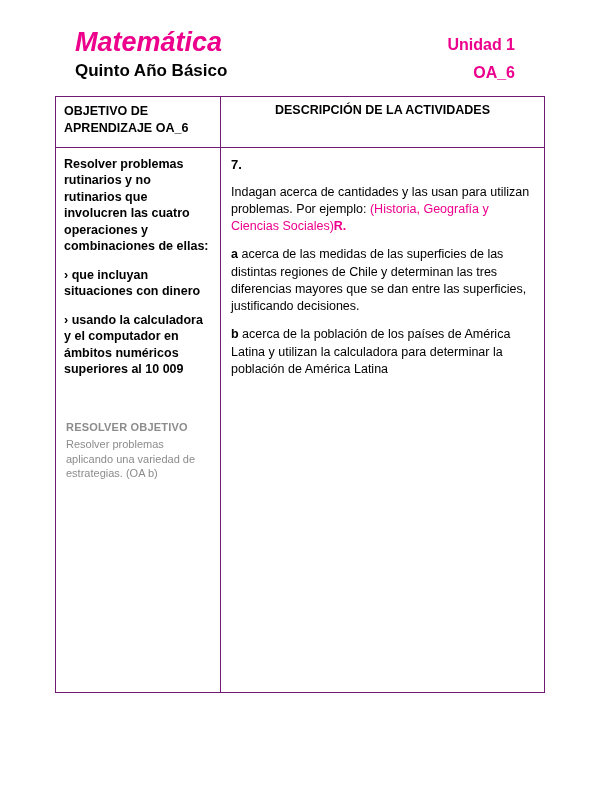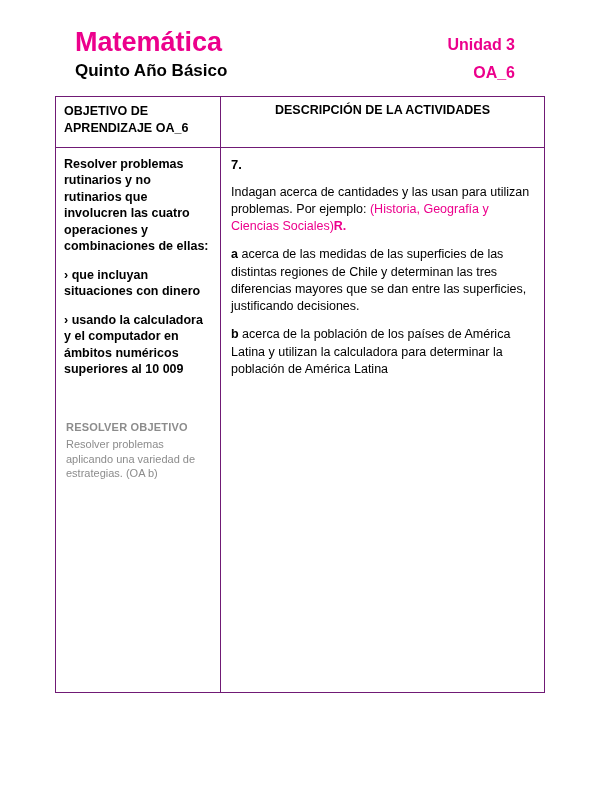--- a/index.html
+++ b/index.html
@@ -7,21 +7,21 @@
   body {
     width: 600px; height: 800px;
     font-family: "Liberation Sans", sans-serif;
     color: #000;
     position: relative;
   }
   .page { width: 600px; height: 800px; position: relative; overflow: hidden; }
 
   
   .header { display: flex; justify-content: space-between; align-items: flex-start; padding: 28px 85px 0 75px; }
-  .subject-title { color: #ec008c; font-weight: bold; font-size: 27px; line-height: 1.1; }
+  .subject-title { color: #ec008c; font-weight: bold; font-size: 27px; line-height: 1.1; font-style: italic; }
   .grade-title { color: #000; font-weight: bold; font-size: 17px; margin-top: 3px; }
   .unit-block { text-align: right; padding-top: 8px; }
   .unit-label { color: #ec008c; font-weight: bold; font-size: 16px; }
   .oa-label { color: #ec008c; font-weight: bold; font-size: 16px; margin-top: 10px; }
 
   
   .page-title { text-align: center; font-weight: bold; font-size: 15px; margin-top: 40px; }
 
   
   table.activities { border-collapse: collapse; margin: 14px 0 0 55px; width: 490px; table-layout: fixed; }
@@ -46,21 +46,21 @@
 <body>
 
 <div class="page">
 
   <div class="header">
     <div>
       <div class="subject-title">Matemática</div>
       <div class="grade-title">Quinto Año Básico</div>
     </div>
     <div class="unit-block">
-      <div class="unit-label">Unidad 3</div>
+      <div class="unit-label">Unidad 1</div>
       <div class="oa-label">OA_6</div>
     </div>
   </div>
 
 
   <table class="activities">
     <thead>
       <tr>
         <th class="col1-header">OBJETIVO DE APRENDIZAJE OA_6</th>
         <th class="col2-header">DESCRIPCIÓN DE LA ACTIVIDADES</th>

